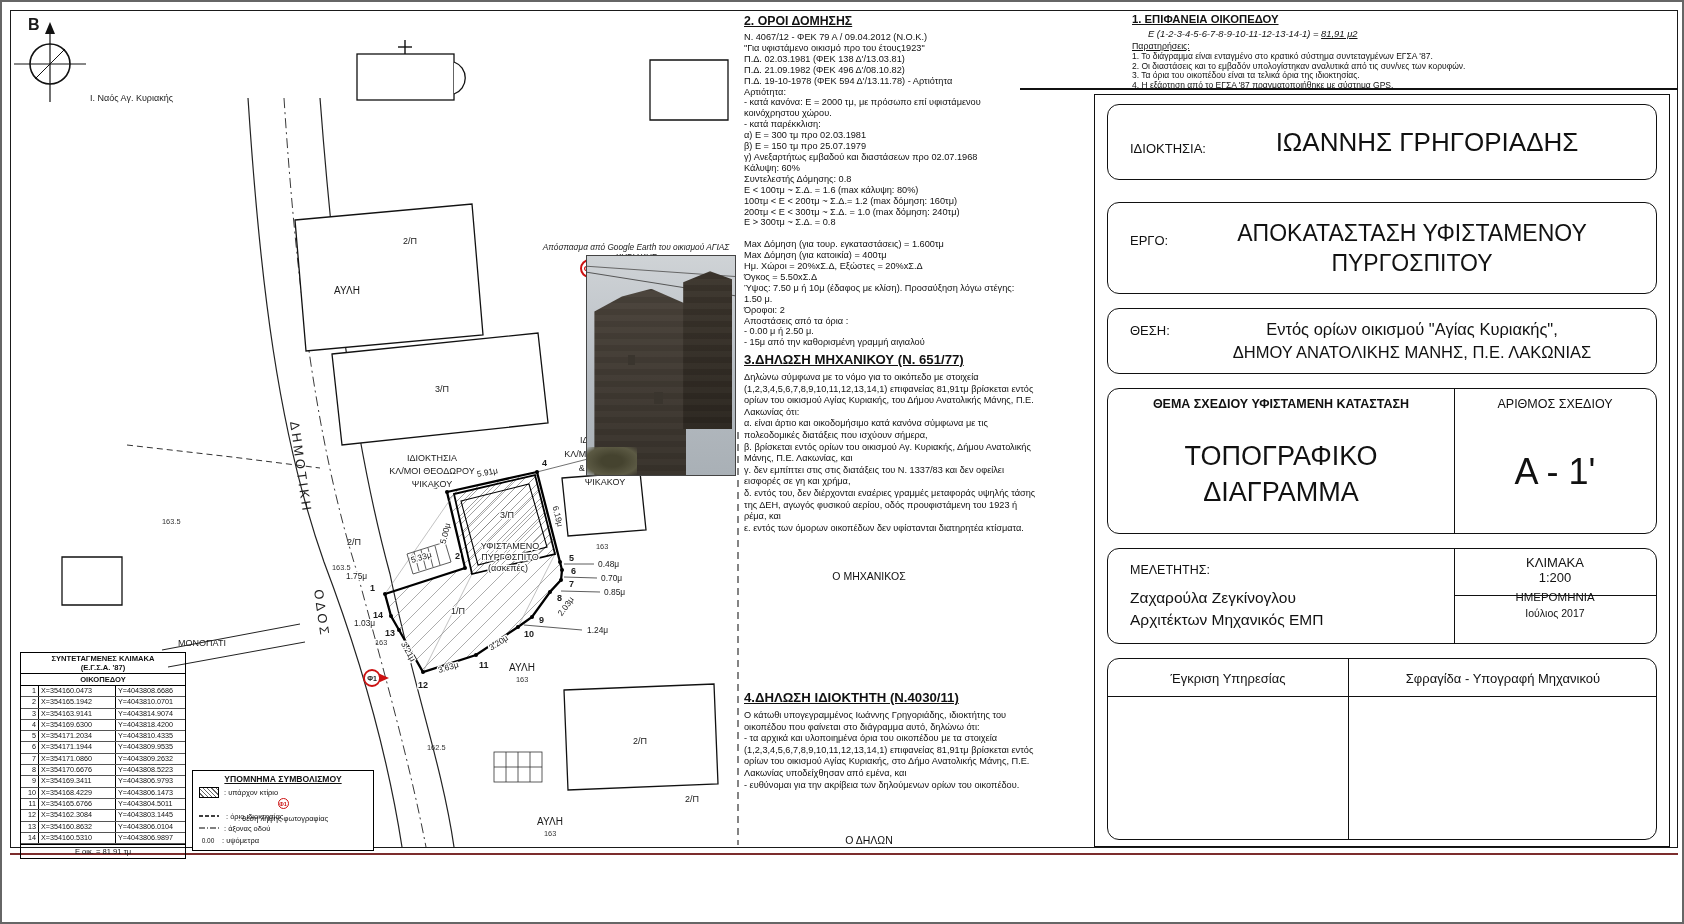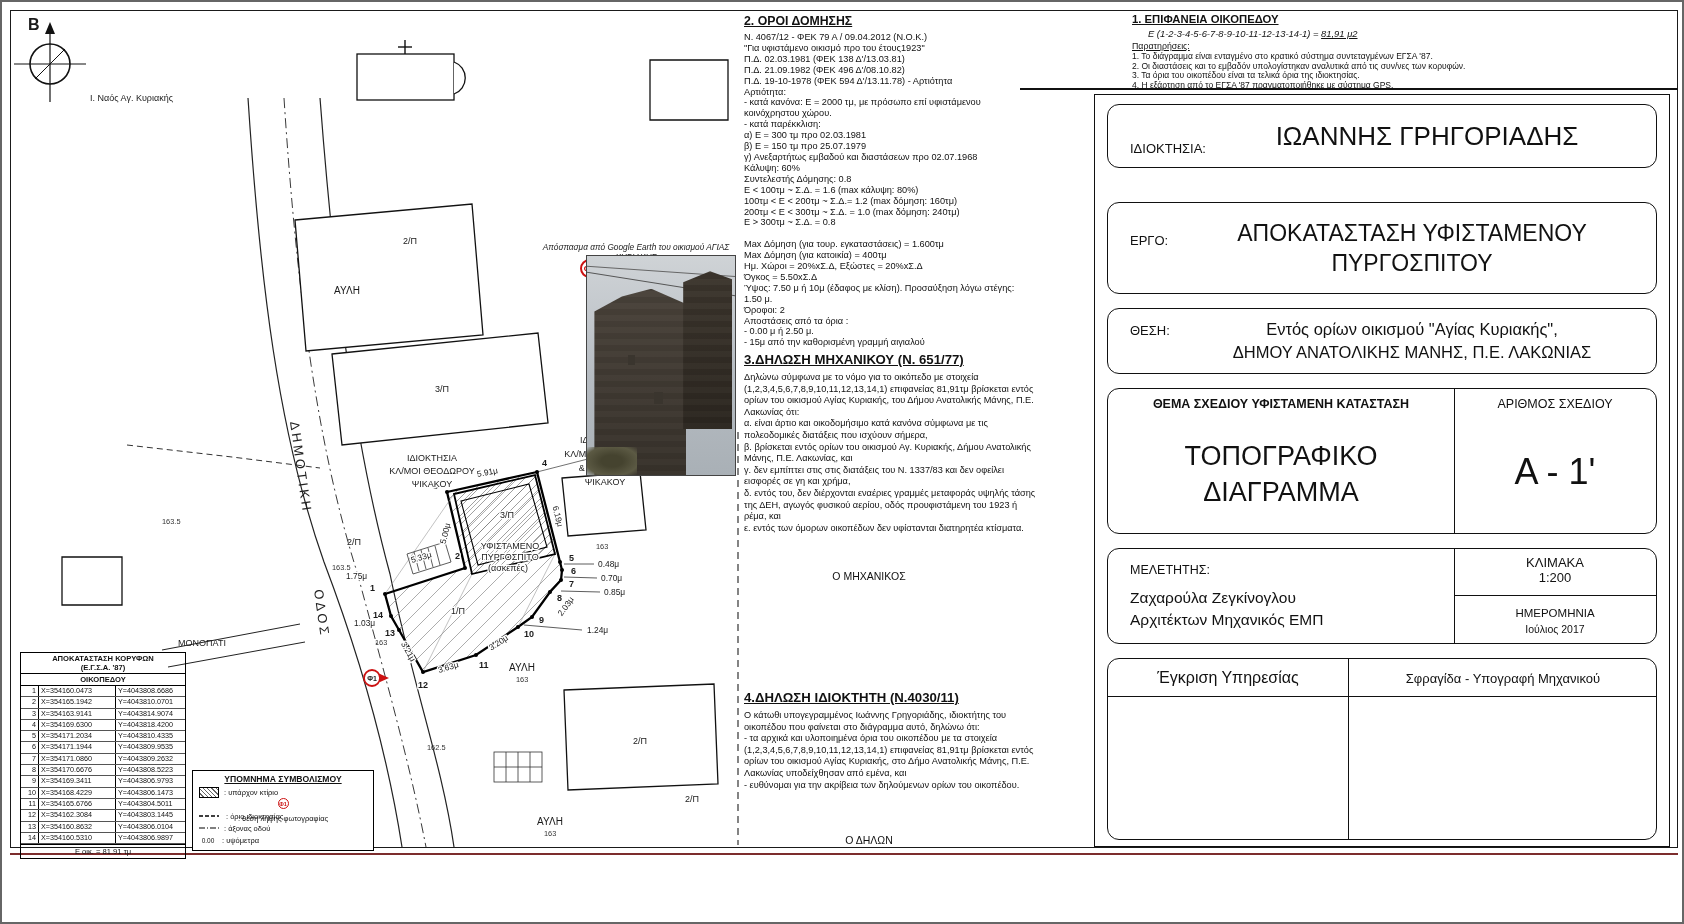--- a/index.html
+++ b/index.html
@@ -328,21 +328,21 @@
     <span>Ε (1-2-3-4-5-6-7-8-9-10-11-12-13-14-1) = </span><u>81,91 μ2</u>
   </div>
   <div class="abs n-obs" style="left:1130px;top:39px;">Παρατηρήσεις:</div>
   <div class="abs n-lines" style="left:1130px;top:50px;width:440px;">1. Το διάγραμμα είναι ενταγμένο στο κρατικό σύστημα συντεταγμένων ΕΓΣΑ '87.
 2. Οι διαστάσεις και το εμβαδόν υπολογίστηκαν αναλυτικά από τις συν/νες των κορυφών.
 3. Τα όρια του οικοπέδου είναι τα τελικά όρια της ιδιοκτησίας.
 4. Η εξάρτηση από το ΕΓΣΑ '87 πραγματοποιήθηκε με σύστημα GPS.</div>
 
   <div class="abs tb-outer"></div>
 
-  <div class="rbox" style="top:102px;height:64px;">
+  <div class="rbox" style="top:102px;height:76px;">
     <span class="abs tb-label" style="left:22px;top:36px;">ΙΔΙΟΚΤΗΣΙΑ:</span>
     <div class="flexc" style="height:100%;font-size:26px;padding-left:90px;">ΙΩΑΝΝΗΣ ΓΡΗΓΟΡΙΑΔΗΣ</div>
   </div>
 
   <div class="rbox" style="top:200px;height:92px;">
     <span class="abs tb-label" style="left:22px;top:30px;">ΕΡΓΟ:</span>
     <div class="flexc" style="height:100%;flex-direction:column;padding-left:60px;font-size:23px;line-height:30px;">
       <div>ΑΠΟΚΑΤΑΣΤΑΣΗ ΥΦΙΣΤΑΜΕΝΟΥ</div>
       <div>ΠΥΡΓΟΣΠΙΤΟΥ</div>
     </div>
@@ -371,36 +371,36 @@
     <div class="vline" style="left:346px;"></div>
     <span class="abs" style="left:22px;top:14px;font-size:12.5px;">ΜΕΛΕΤΗΤΗΣ:</span>
     <div class="abs" style="left:22px;top:38px;font-size:15.5px;line-height:22px;">
       <div>Ζαχαρούλα Ζεγκίνογλου</div>
       <div>Αρχιτέκτων Μηχανικός ΕΜΠ</div>
     </div>
     <div class="abs" style="left:346px;top:0;width:202px;height:47px;border-bottom:1.4px solid #111;text-align:center;font-size:13px;padding-top:6px;box-sizing:border-box;">
       <div>ΚΛΙΜΑΚΑ</div>
       <div>1:200</div>
     </div>
-    <div class="abs" style="left:346px;top:56px;width:202px;text-align:center;font-size:11.5px;line-height:16px;">
+    <div class="abs" style="left:346px;top:40px;width:202px;text-align:center;font-size:11.5px;line-height:16px;">
       <div>ΗΜΕΡΟΜΗΝΙΑ</div>
       <div style="font-size:10.5px;">Ιούλιος 2017</div>
     </div>
   </div>
 
   <div class="rbox" style="top:656px;height:182px;">
     <div class="vline" style="left:240px;"></div>
     <div class="abs" style="left:0;top:0;width:100%;height:38px;border-bottom:1.4px solid #111;box-sizing:border-box;"></div>
-    <div class="abs flexc" style="left:0;top:0;width:240px;height:38px;font-size:16px;">Έγκριση Υπηρεσίας</div>
+    <div class="abs flexc" style="left:0;top:0;width:240px;height:38px;font-size:13px;">Έγκριση Υπηρεσίας</div>
     <div class="abs flexc" style="left:240px;top:0;width:310px;height:38px;font-size:13px;">Σφραγίδα - Υπογραφή Μηχανικού</div>
   </div>
 
   <div class="abs" style="left:18px;top:650px;width:166px;border:1.3px solid #000;font-size:7.2px;box-sizing:border-box;">
     <div style="text-align:center;font-weight:bold;font-size:7.6px;border-bottom:1px solid #000;padding:1px 0;">
-      <div>ΑΠΟΚΑΤΑΣΤΑΣΗ ΚΟΡΥΦΩΝ</div>
+      <div>ΣΥΝΤΕΤΑΓΜΕΝΕΣ ΚΛΙΜΑΚΑ</div>
         <div>(Ε.Γ.Σ.Α. '87)</div>
     </div>
     <div style="text-align:center;font-weight:bold;font-size:7.6px;border-bottom:1px solid #000;padding:1px 0;">ΟΙΚΟΠΕΔΟΥ</div>
     <table style="border-collapse:collapse;width:100%;font-size:7.2px;">
       <tbody id="ctb">
 
         <tr>
             <td class="cn">1</td>
             <td class="cx">X=354160.0473</td>
             <td class="cy">Y=4043808.6686</td>

